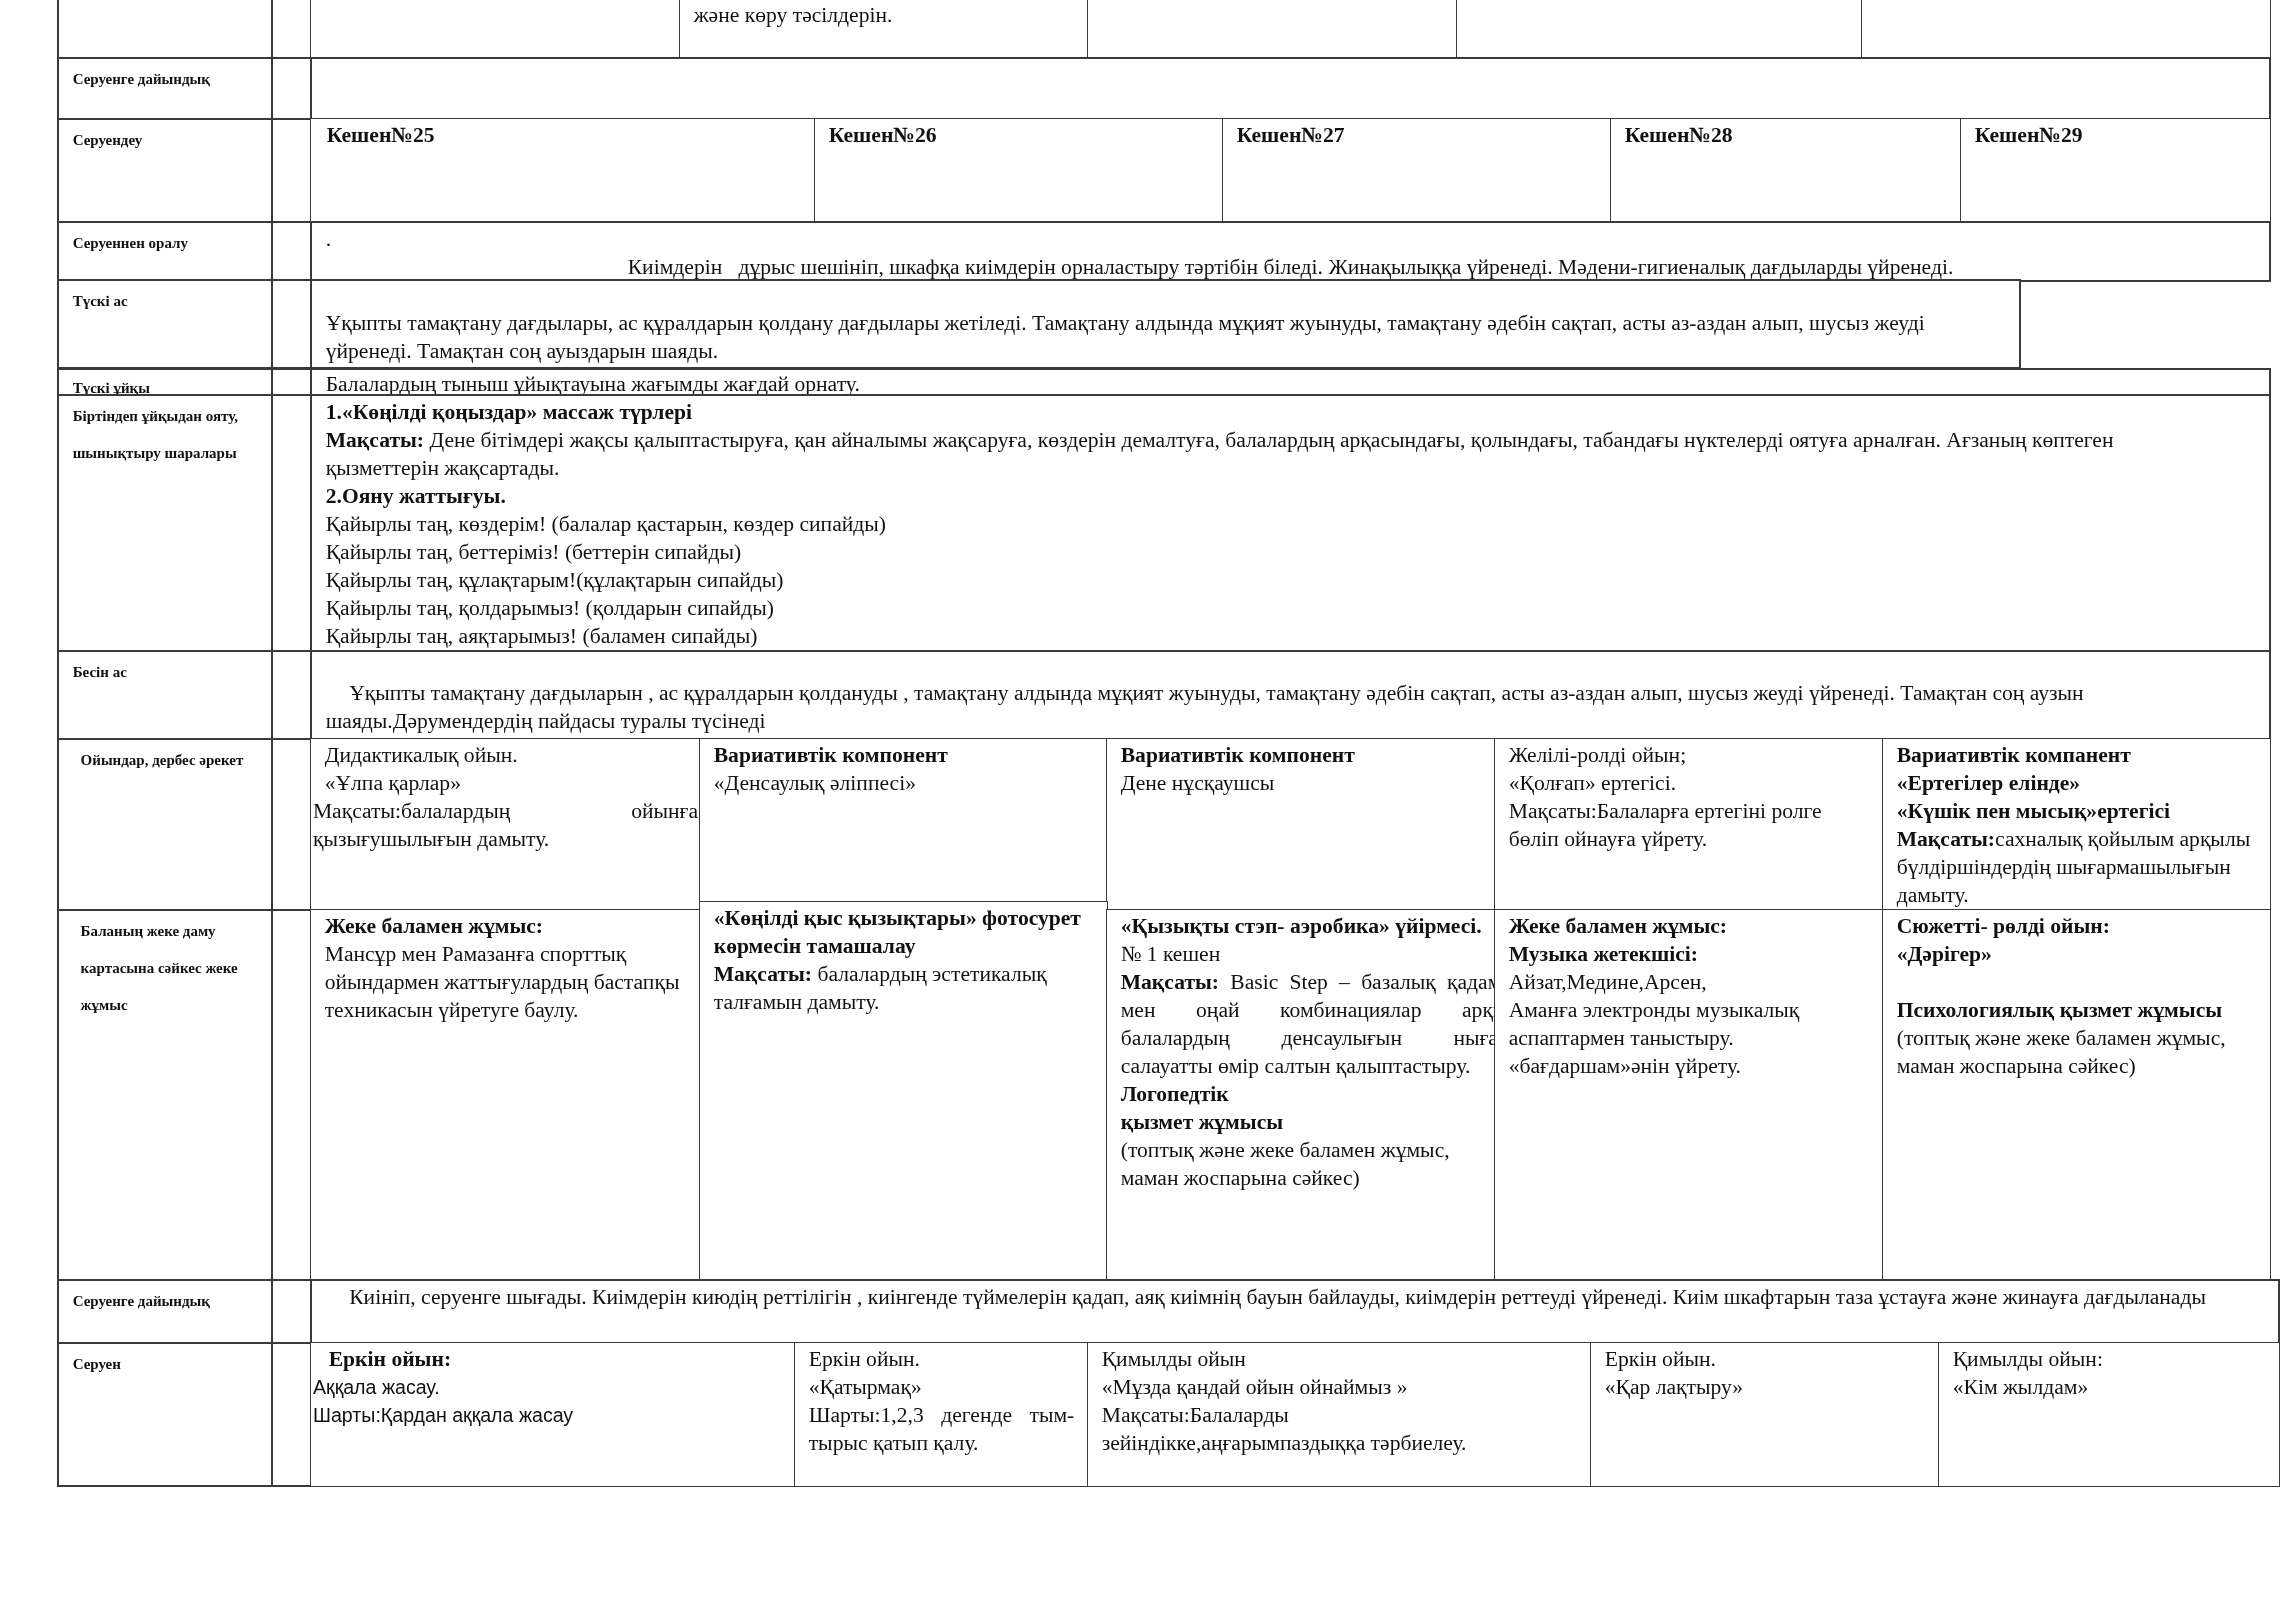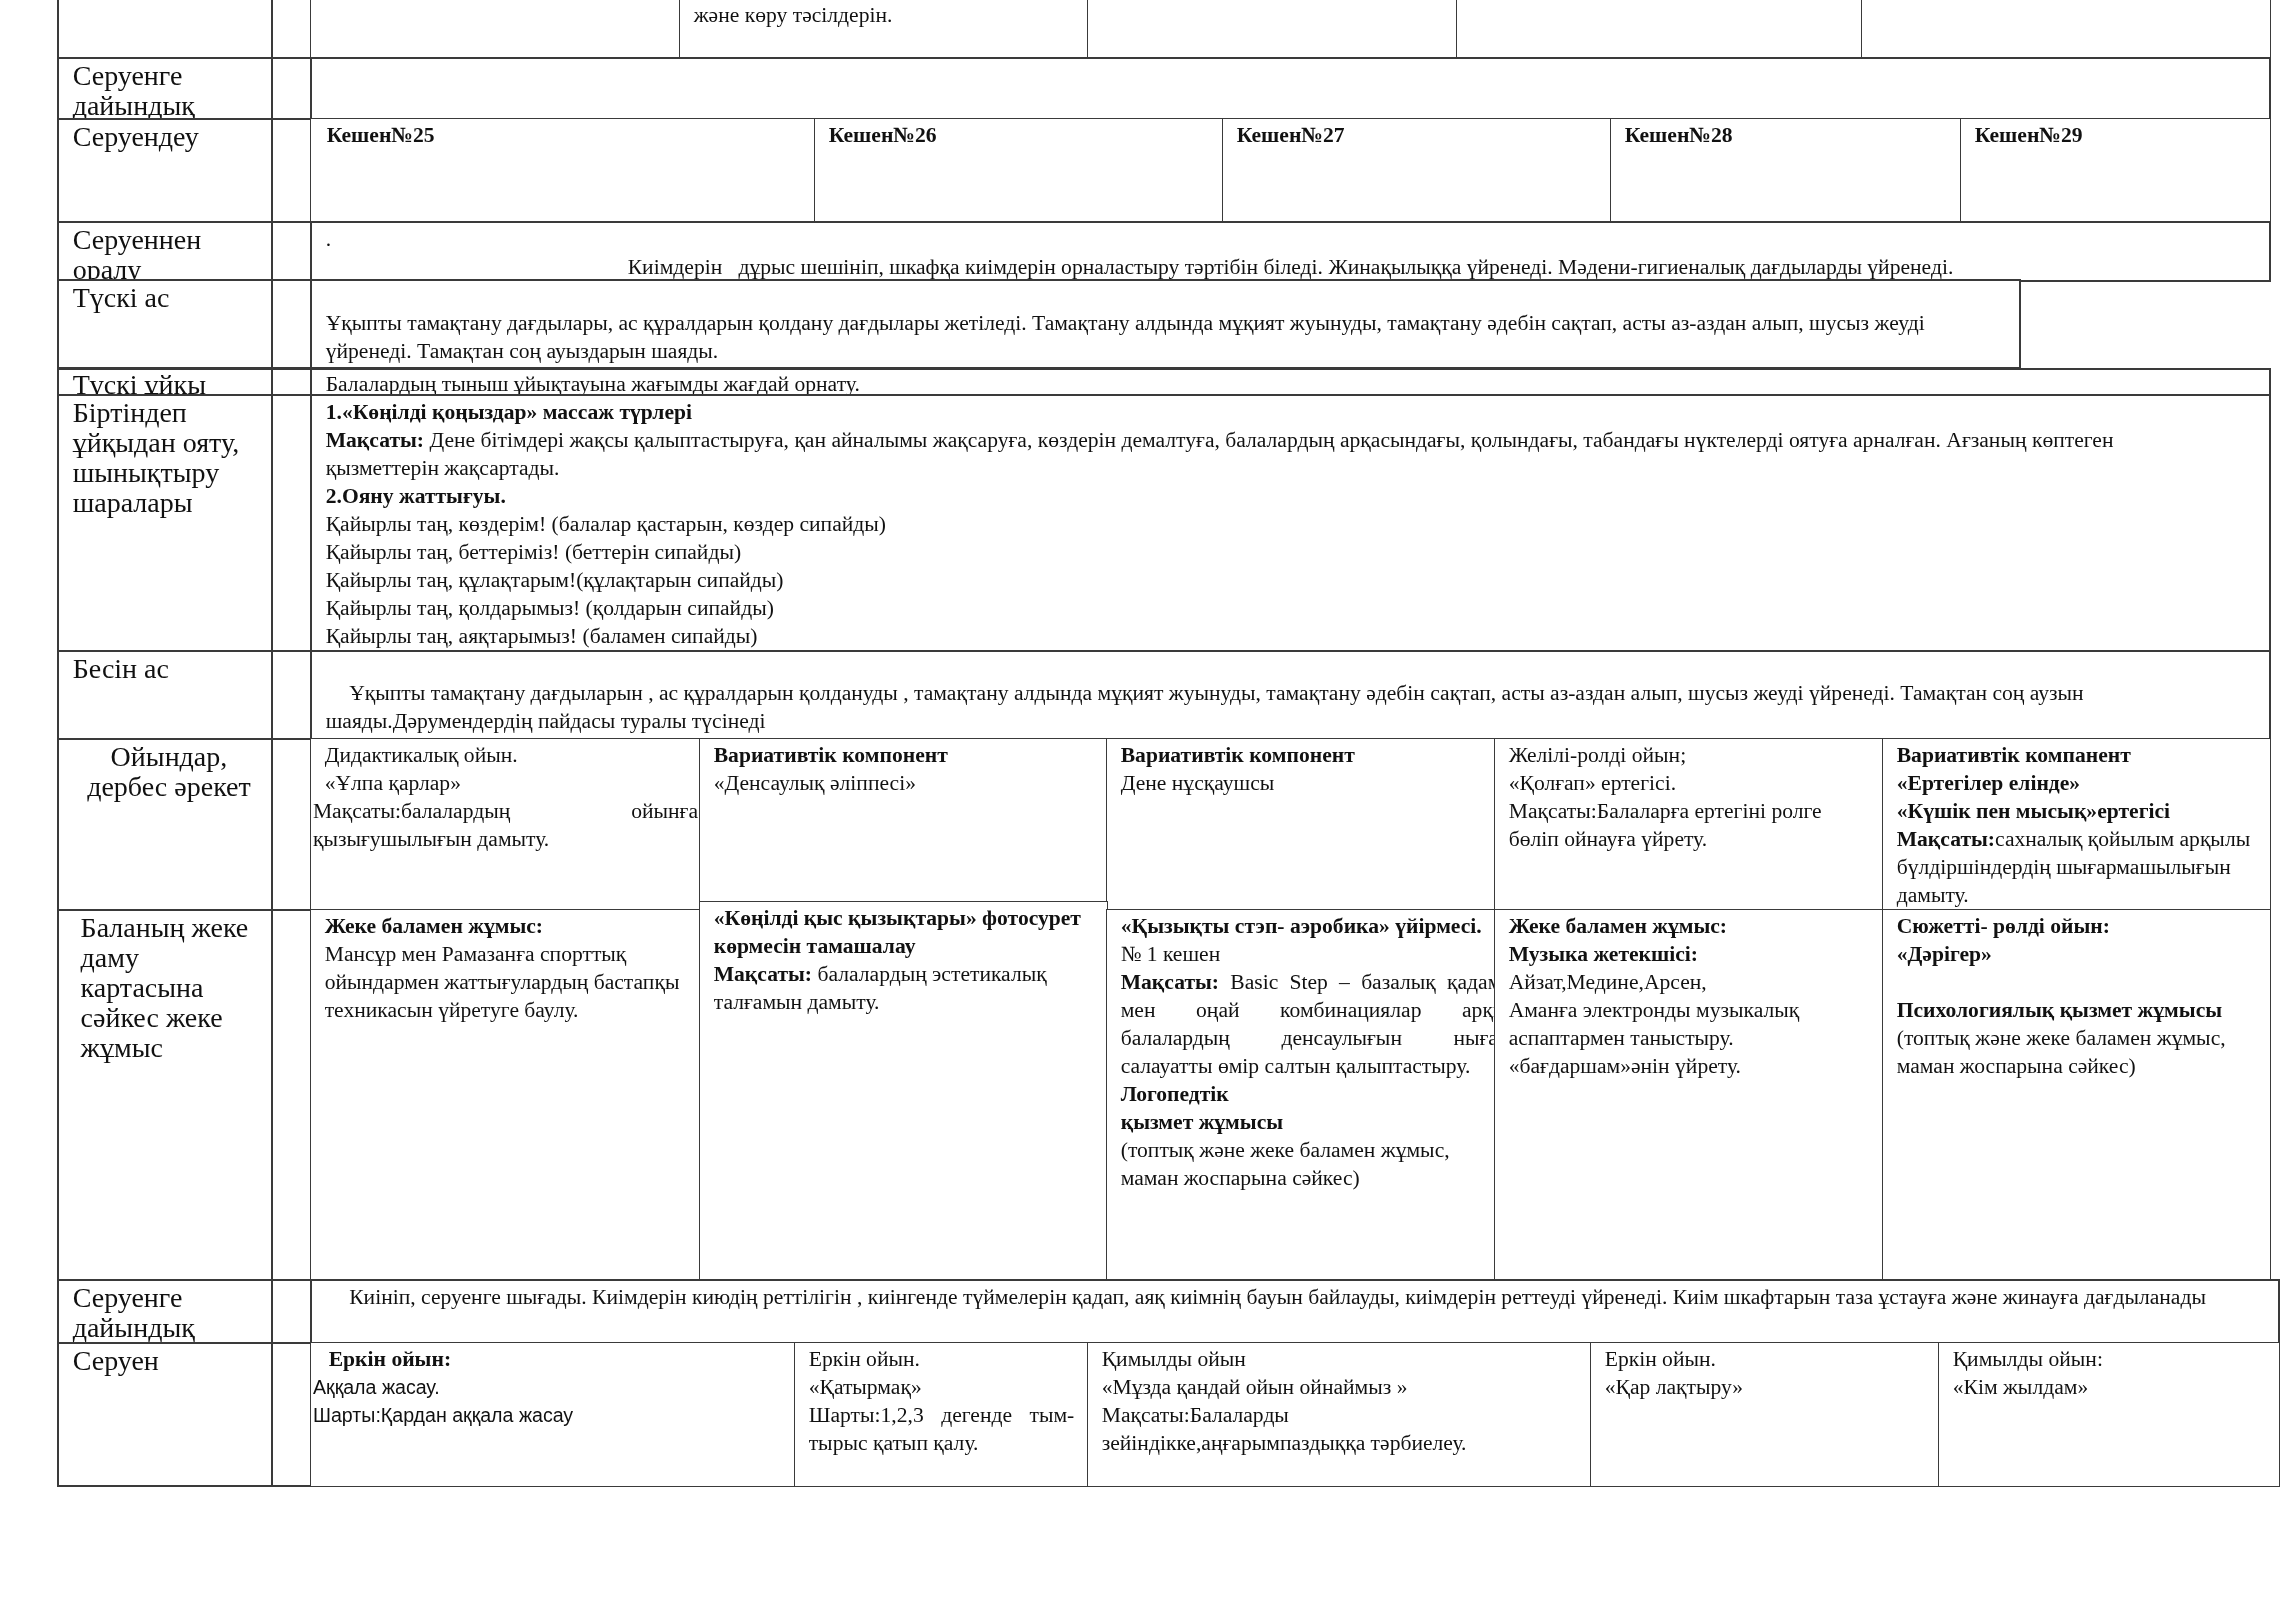--- a/index.html
+++ b/index.html
@@ -1,20 +1,20 @@
 <!DOCTYPE html>
 <html><head>
 <meta charset="utf-8">
 <style>
   html,body{margin:0;padding:0;background:#fff;}
   body{width:2293px;height:1621px;position:relative;overflow:hidden;
        font-family:"Liberation Serif","DejaVu Serif",serif;color:#111;font-size:21.6px;line-height:28px;}
   .cell{position:absolute;box-sizing:border-box;border:2px solid #3a3a3a;background:#fff;overflow:hidden;padding:2px 13.7px;}
   .thin{border-width:1.5px;}
-  .lbl{font-weight:normal;font-size:28px;line-height:30px;padding:2px 13.7px;}
+  .lbl{font-weight:bold;font-size:15px;line-height:37px;padding:2px 13.7px;}
   .b{font-weight:bold;}
   .p{display:block;}
   .center{text-align:center;}
   .just{text-align:justify;}
   .sans{font-family:"Liberation Sans","DejaVu Sans",sans-serif;font-size:19.6px;}
 </style>
 </head>
 <body>
 
 <div class="cell" style="left:57px;top:-2px;width:216px;height:61px;"></div>
@@ -62,21 +62,21 @@
   <span class="p">Қайырлы таң, беттеріміз! (беттерін сипайды)</span>
   <span class="p">Қайырлы таң, құлақтарым!(құлақтарын сипайды)</span>
   <span class="p">Қайырлы таң, қолдарымыз! (қолдарын сипайды)</span>
   <span class="p">Қайырлы таң, аяқтарымыз! (баламен сипайды)</span>
 </div>
 
 <div class="cell lbl" style="left:57px;top:650px;width:216px;height:90px;"><span>Бесін ас</span></div>
 <div class="cell" style="left:271px;top:650px;width:41px;height:90px;"></div>
 <div class="cell" style="left:310px;top:650px;width:1961px;height:90px;padding-top:27.4px;padding-right:39px;text-indent:23.5px;"><span>Ұқыпты тамақтану дағдыларын ,  ас құралдарын қолдануды , тамақтану алдында мұқият жуынуды, тамақтану әдебін сақтап, асты аз-аздан алып, шусыз жеуді үйренеді. Тамақтан соң аузын шаяды.Дәрумендердің пайдасы туралы түсінеді</span></div>
 
-<div class="cell lbl" style="left:57px;top:738px;width:216px;height:173px;padding-left:21.6px;text-align:center;"><span>Ойындар, дербес әрекет</span></div>
+<div class="cell lbl" style="left:57px;top:738px;width:216px;height:173px;padding-left:21.6px;"><span>Ойындар, дербес әрекет</span></div>
 <div class="cell" style="left:271px;top:738px;width:41px;height:173px;"></div>
 <div class="cell thin" style="left:310px;top:738px;width:391px;height:173px;padding-left:13.7px;padding-right:2px;">
   <span class="p">Дидактикалық ойын.</span>
   <span class="p">«Ұлпа қарлар»</span>
   <span class="p just" style="margin-left:-11.8px;">Мақсаты:балалардың ойынға қызығушылығын дамыту.</span>
 </div>
 <div class="cell thin" style="left:699px;top:738px;width:409px;height:173px;">
   <span class="p b">Вариативтік компонент</span>
   <span class="p">«Денсаулық әліппесі»</span>
 </div>

